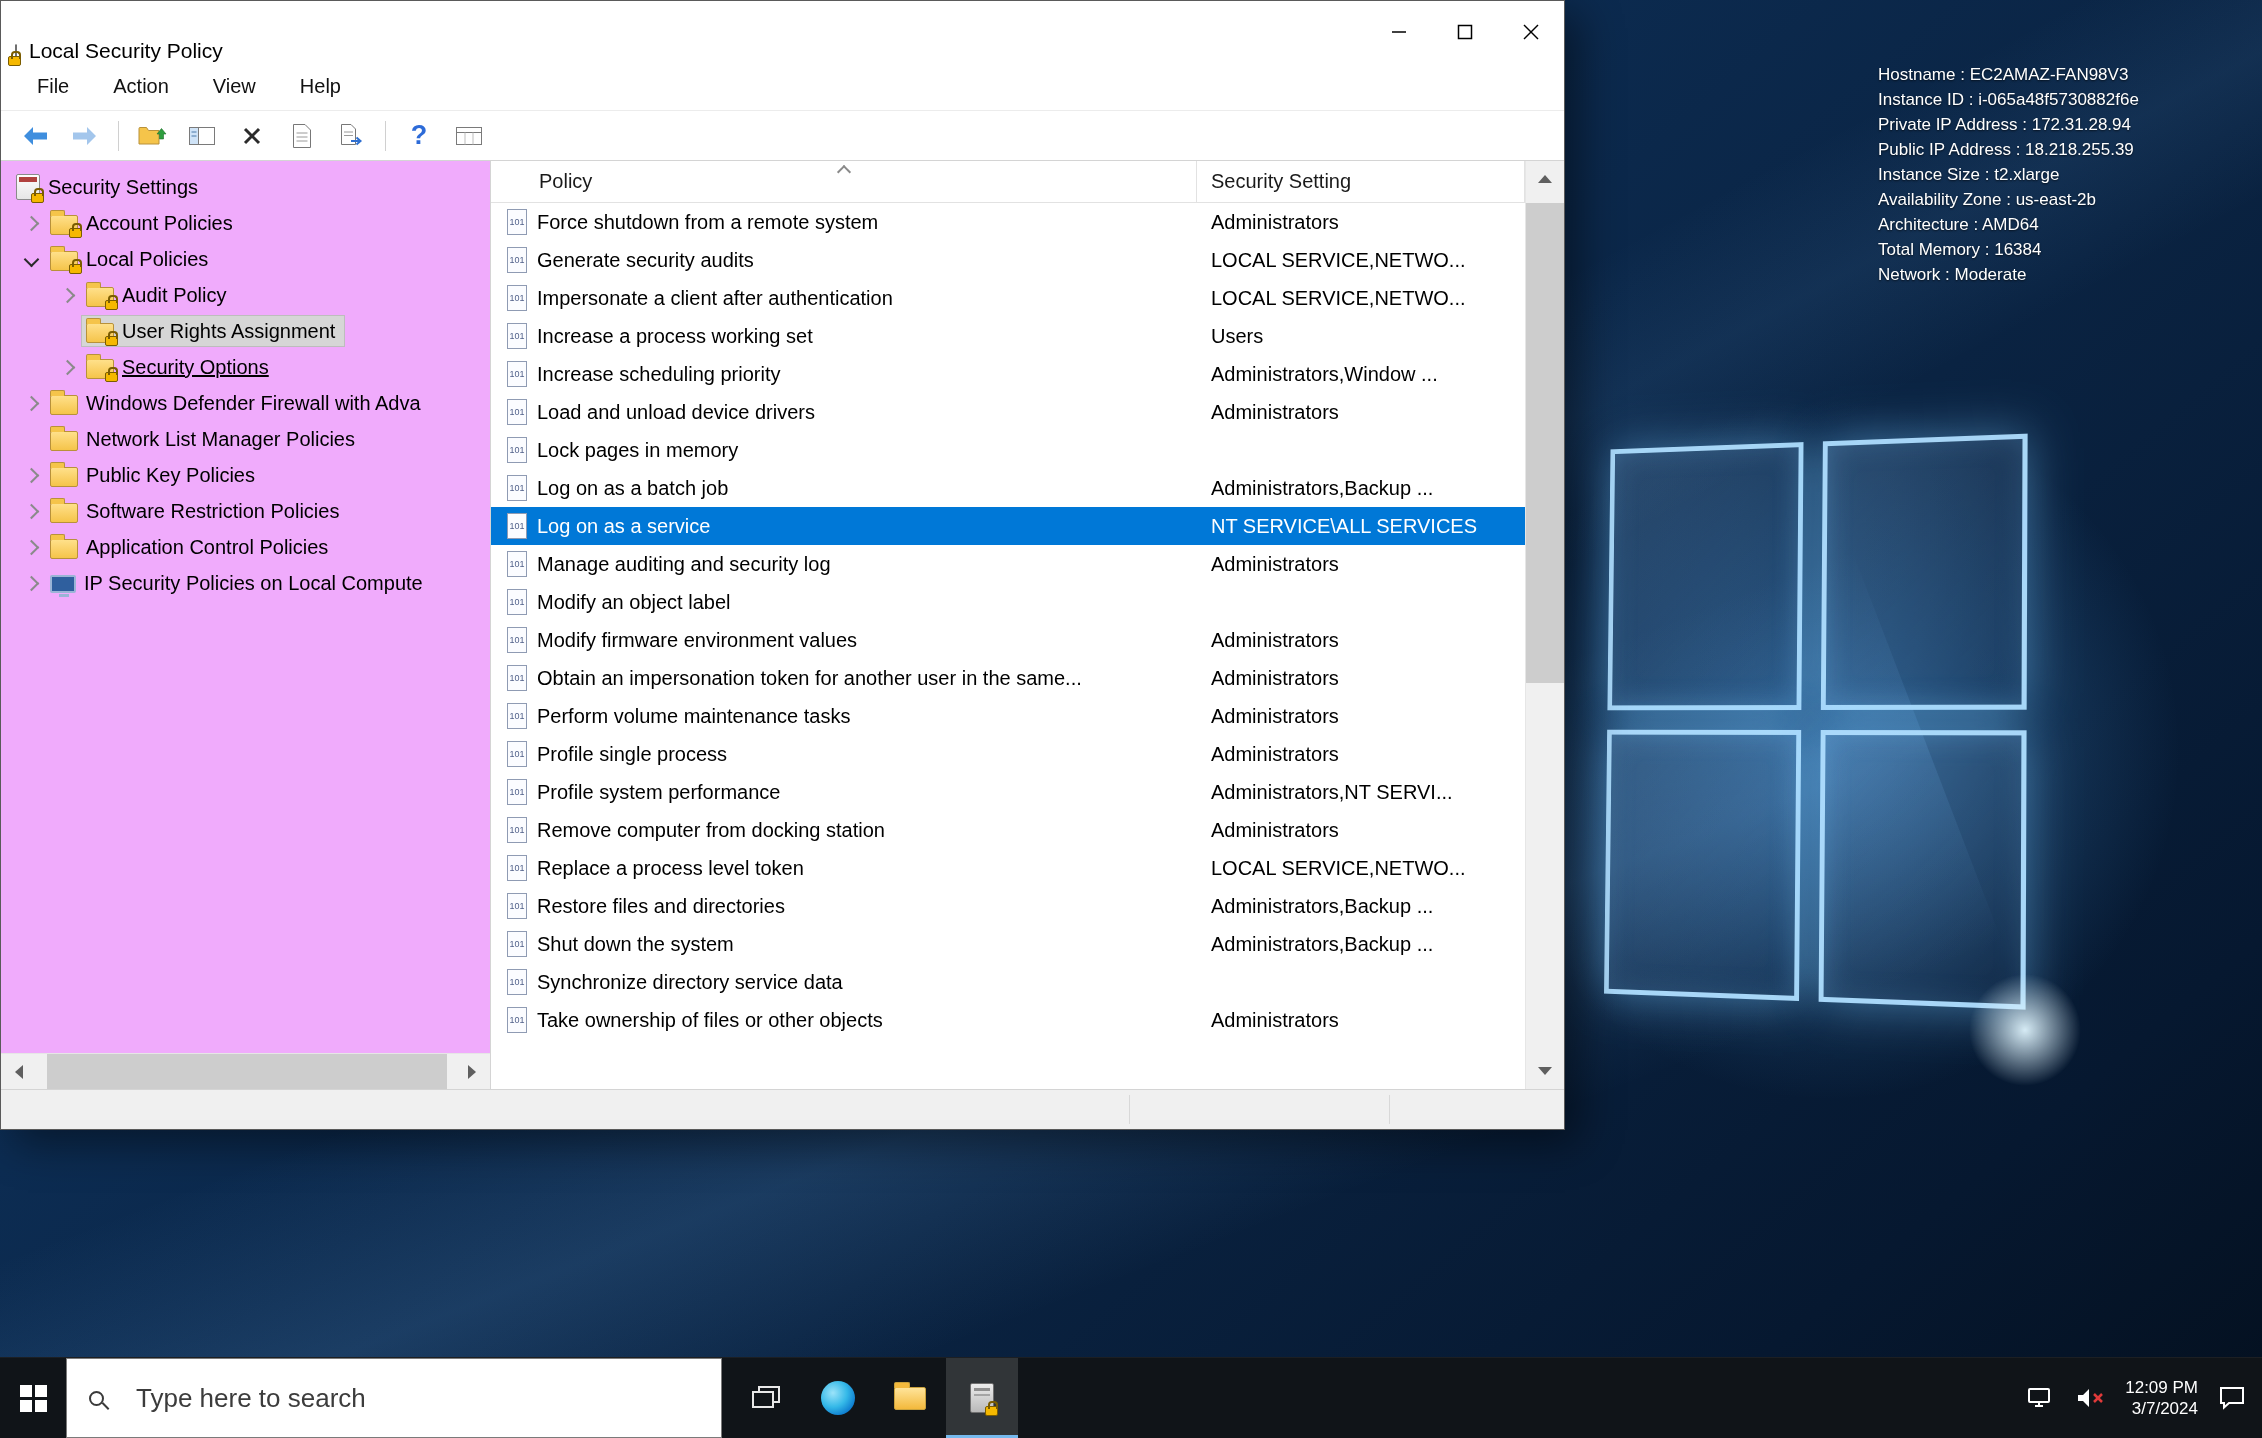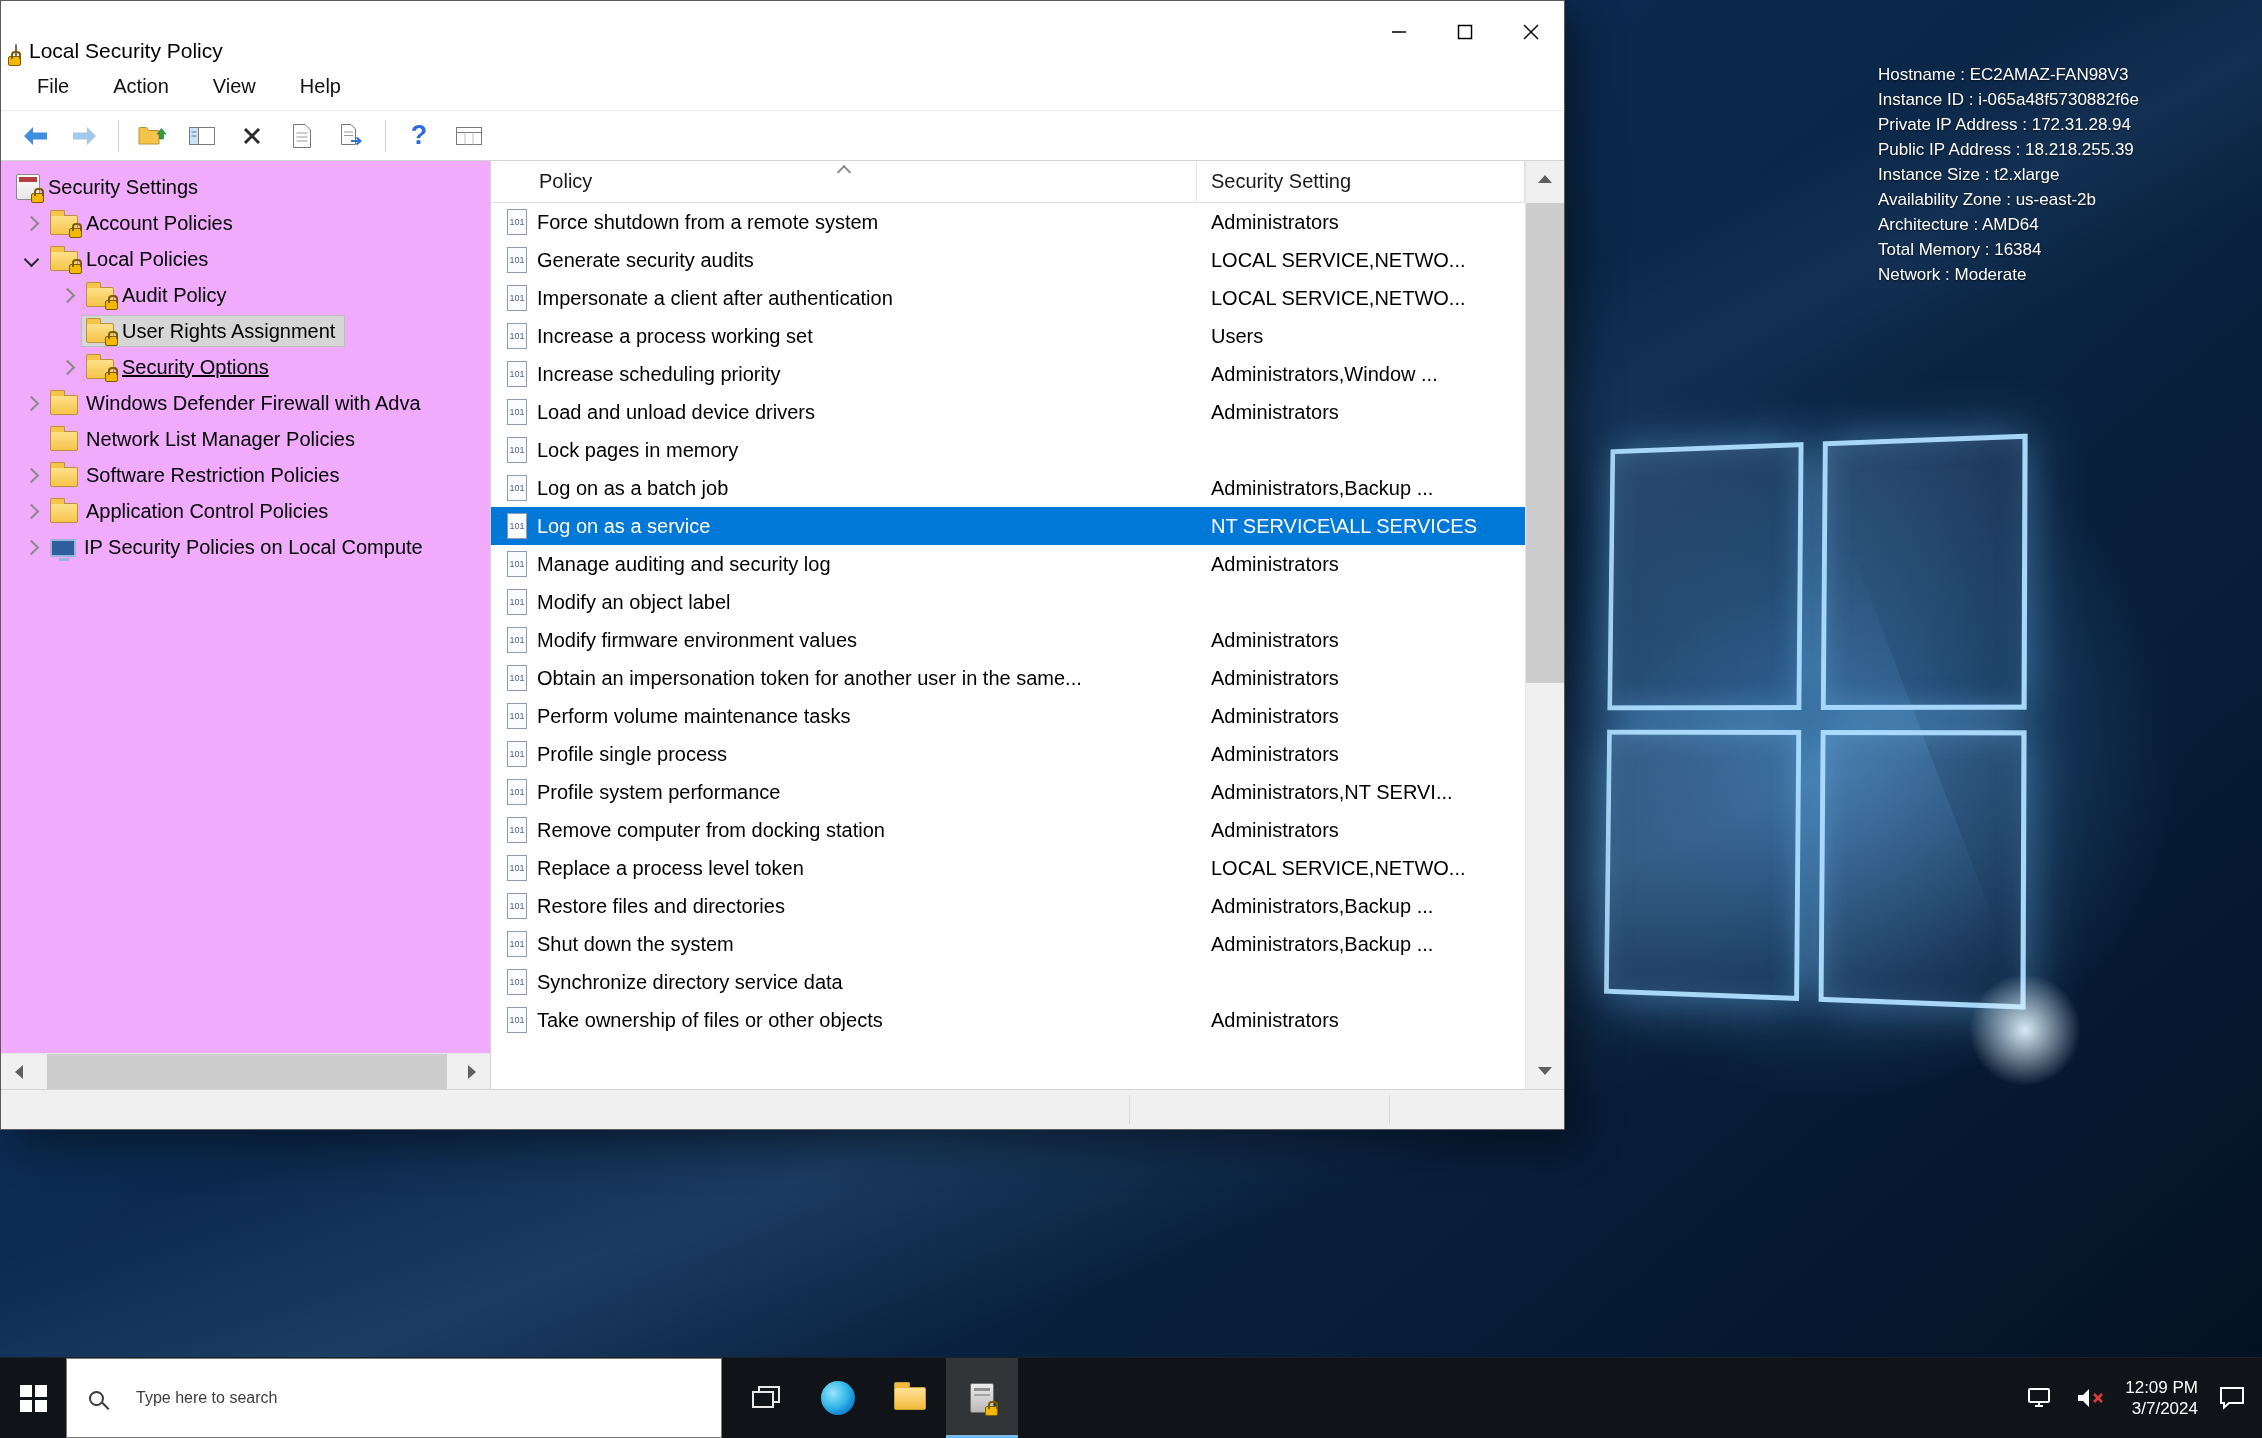--- a/index.html
+++ b/index.html
@@ -110,21 +110,21 @@
   
   .taskbar{position:absolute;left:0;bottom:0;width:2262px;height:81px;background:#101418;display:flex;align-items:stretch;
     border-top:1px solid rgba(255,255,255,.05)}
   .tb-start{width:66px;display:flex;align-items:center;justify-content:center}
   .start-logo{display:grid;grid-template-rows:12px 12px;grid-template-columns:12px 12px;gap:3px}
   .start-logo i{background:#fff;display:block}
   .tb-search{width:656px;background:#ffffff;display:flex;align-items:center;border:1px solid #7a7a7a}
   .search-glyph{margin-left:22px;width:15px;height:15px;border:2px solid #3a3a3a;border-radius:50%;position:relative;flex:none}
   .search-glyph::after{content:"";position:absolute;width:9px;height:2px;background:#3a3a3a;transform:rotate(45deg);
     right:-8px;bottom:-3px}
-  .tb-search input{border:none;outline:none;font-size:16px;color:#be185d;flex:1;padding-left:32px;background:transparent;
+  .tb-search input{border:none;outline:none;font-size:26px;color:#be185d;flex:1;padding-left:32px;background:transparent;
     font-family:"Liberation Sans",sans-serif}
   .tb-search input::placeholder{color:#3c3c3c;opacity:1}
   .tb-apps{display:flex;margin-left:8px}
   .tb-app{width:72px;display:flex;align-items:center;justify-content:center}
   .tb-app.active{background:rgba(255,255,255,.14);box-shadow:inset 0 -3px 0 #76b9ed}
   .edge-icon{width:34px;height:34px;border-radius:50%;
     background:radial-gradient(circle at 35% 35%,#9be3f9,#35b9e8 45%,#0f7fd0 75%,#0a5ea8)}
   .explorer-icon{position:relative;width:32px;height:23px;border-radius:2px;
     background:linear-gradient(#ffe49a,#f3b93c);border:1px solid #caa23c}
   .explorer-icon::before{content:"";position:absolute;top:-6px;left:-1px;width:14px;height:5px;background:#f3b93c;
@@ -329,20 +329,27 @@
               <span class="twisty blank"></span>
               <span class="tnode">
                 <span class="ticon folder"></span>
                 <span class="tlabel">Network List Manager Policies</span>
               </span>
             </div>
             <div class="tree-row" style="padding-left: 16px;">
               <span class="twisty"></span>
               <span class="tnode">
                 <span class="ticon folder"></span>
+                <span class="tlabel">Public Key Policies</span>
+              </span>
+            </div>
+            <div class="tree-row" style="padding-left: 16px;">
+              <span class="twisty"></span>
+              <span class="tnode">
+                <span class="ticon folder"></span>
                 <span class="tlabel">Software Restriction Policies</span>
               </span>
             </div>
             <div class="tree-row" style="padding-left: 16px;">
               <span class="twisty"></span>
               <span class="tnode">
                 <span class="ticon folder"></span>
                 <span class="tlabel">Application Control Policies</span>
               </span>
             </div>

